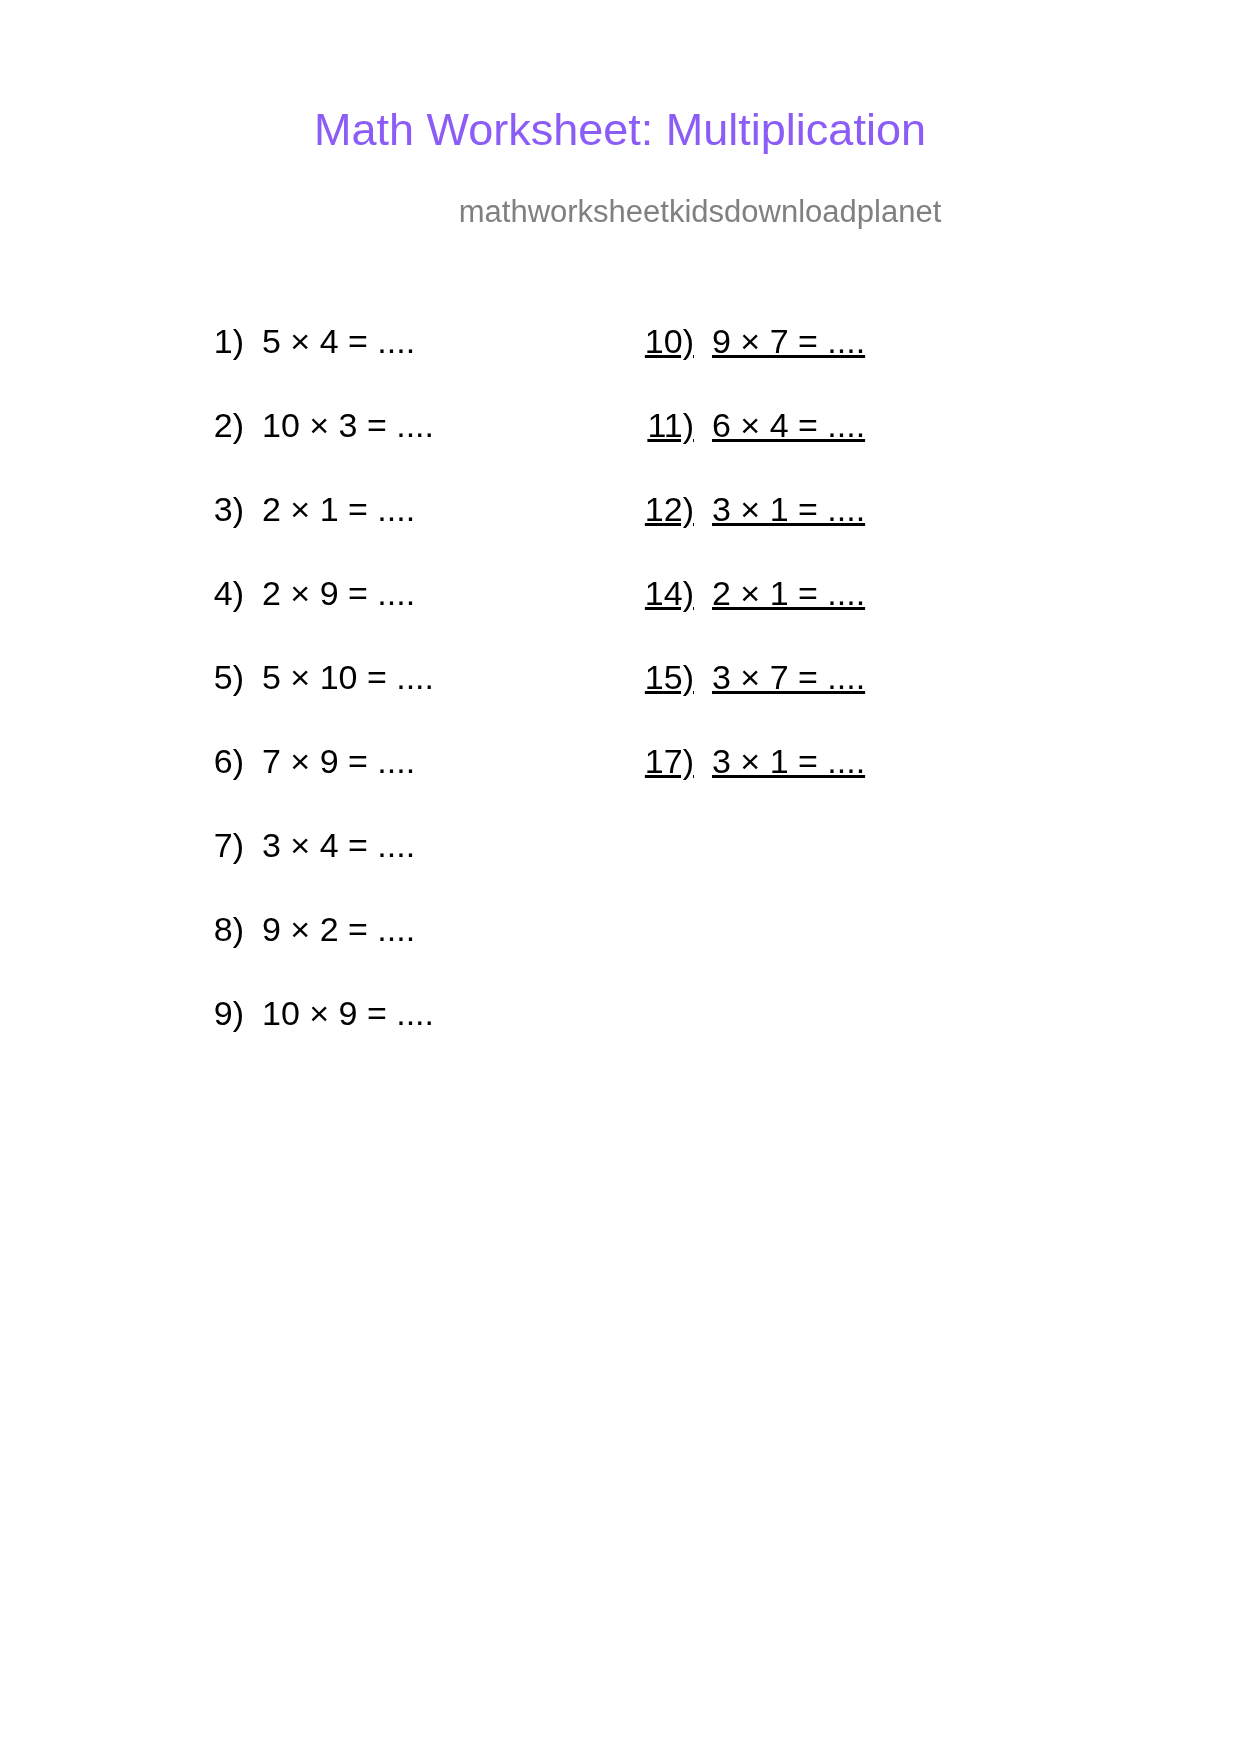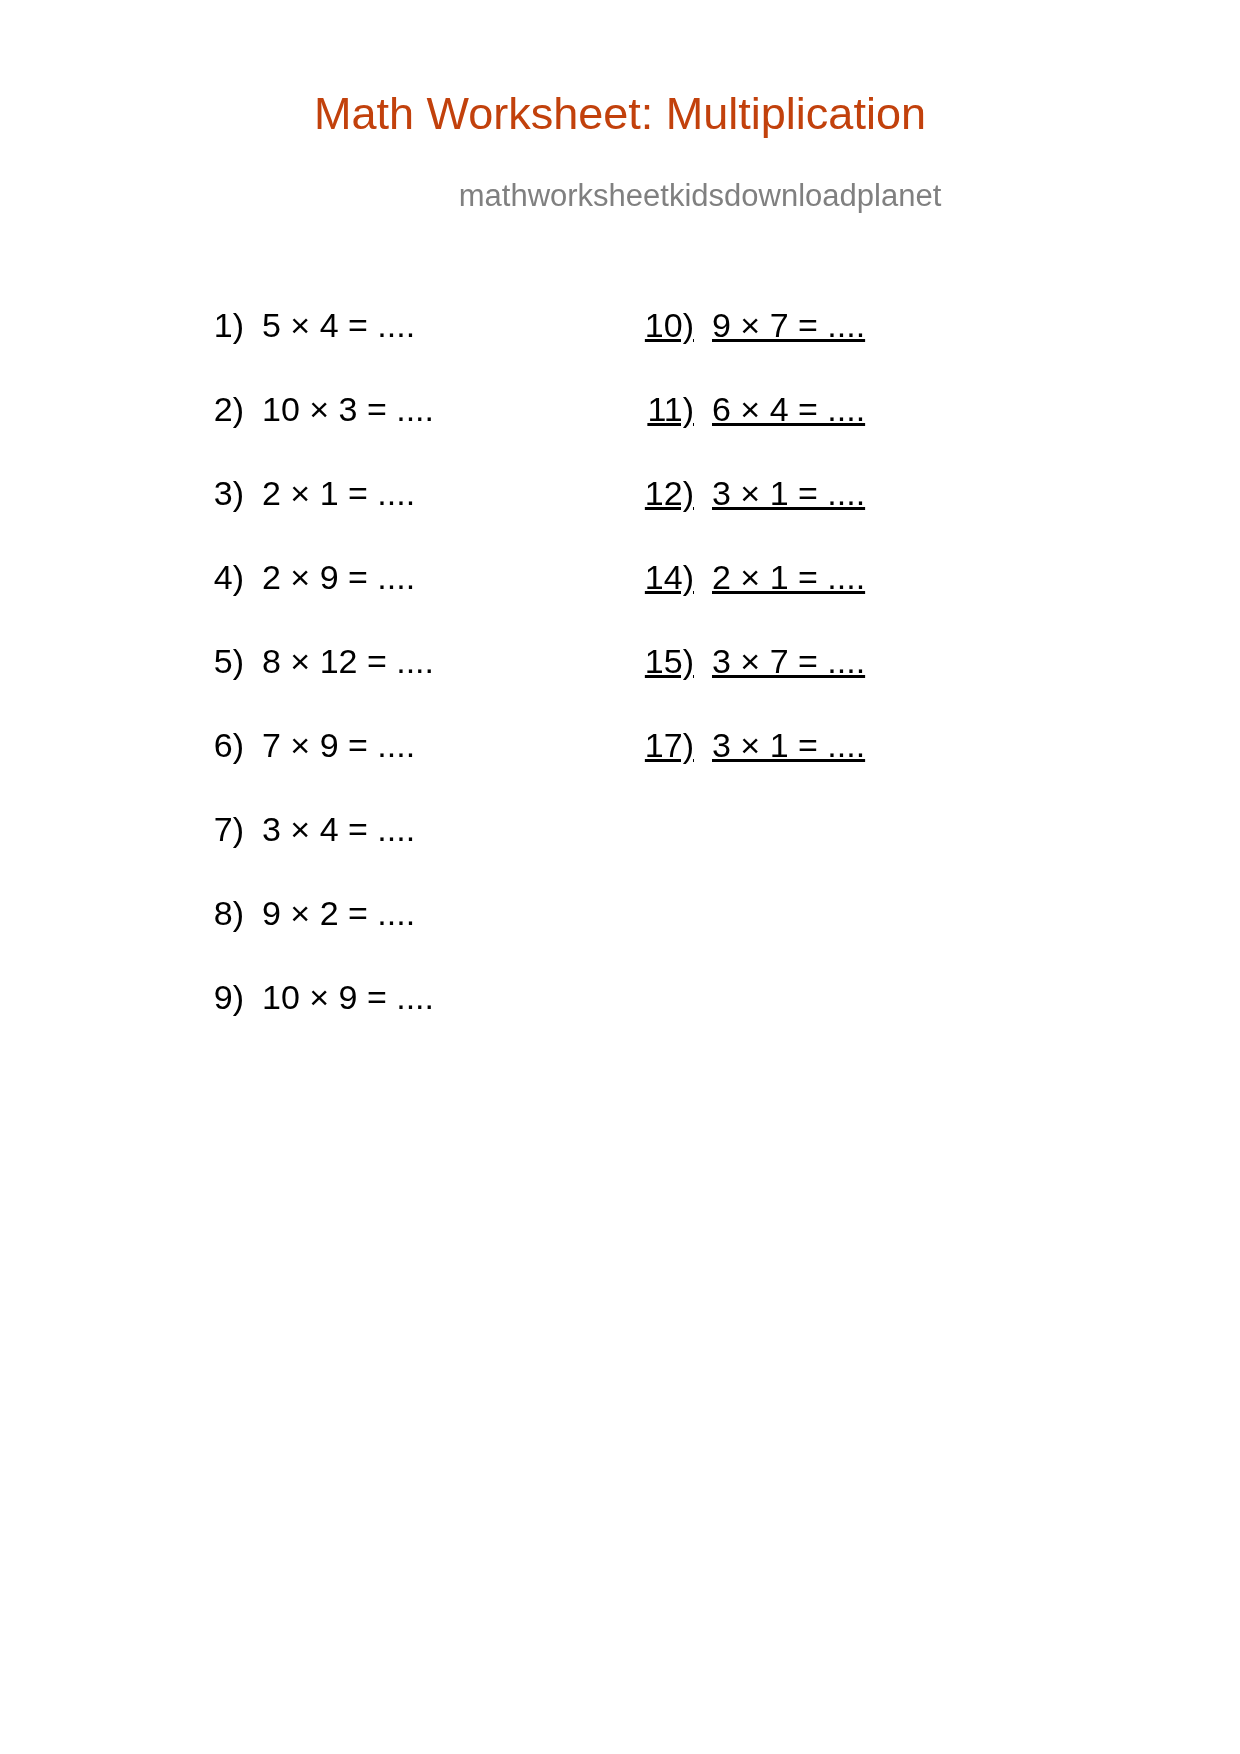--- a/index.html
+++ b/index.html
@@ -18,22 +18,22 @@
   .sheet {
     width: 1240px;
     height: 1754px;
     box-sizing: border-box;
     position: relative;
   }
   .title {
     text-align: center;
     font-size: 45px;
     font-weight: normal;
-    color: #c2410c;
-    margin: 0;
+    color: #8b5cf6;
+    margin: 16px;
     padding-top: 88px;
     letter-spacing: 0px;
   }
   .subtitle {
     text-align: center;
     font-size: 31px;
     color: #808080;
     margin: 16px;
     padding-top: 22px;
     padding-left: 160px;
@@ -94,21 +94,21 @@
       <div class="problem">
         <span class="p-num">3)</span>
         <span class="p-body">2 × 1 = ....</span>
       </div>
       <div class="problem">
         <span class="p-num">4)</span>
         <span class="p-body">2 × 9 = ....</span>
       </div>
       <div class="problem">
         <span class="p-num">5)</span>
-        <span class="p-body">8 × 12 = ....</span>
+        <span class="p-body">5 × 10 = ....</span>
       </div>
       <div class="problem">
         <span class="p-num">6)</span>
         <span class="p-body">7 × 9 = ....</span>
       </div>
       <div class="problem">
         <span class="p-num">7)</span>
         <span class="p-body">3 × 4 = ....</span>
       </div>
       <div class="problem">

